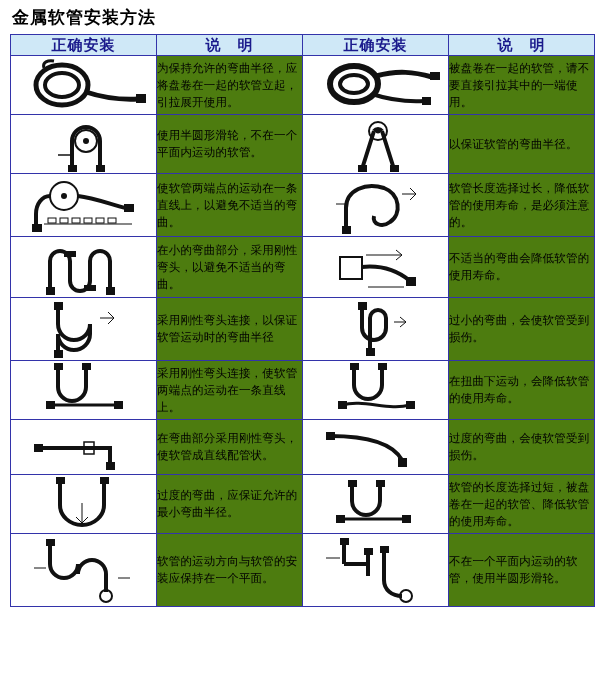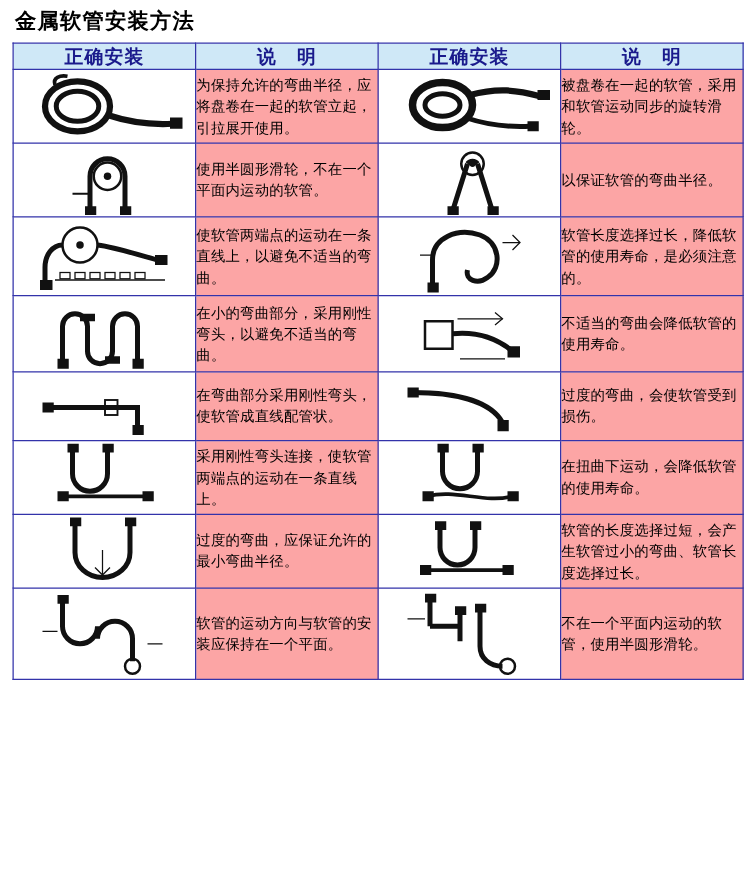--- a/index.html
+++ b/index.html
@@ -48,21 +48,21 @@
     height: 20px;
     letter-spacing: 1px;
   }
   td.img-cell {
     background: #ffffff;
     text-align: center;
     vertical-align: middle;
     padding: 2px 0;
   }
   td.txt-cell {
-    background: #fca5a5;
+    background: #4d7c0f;
     font-size: 11.5px;
     line-height: 17px;
     padding: 4px 6px;
     color: #000;
     letter-spacing: 0.2px;
   }
   .col-img { width: 145px; }
   .col-txt { width: 145px; }
   svg { display: block; margin: 0 auto; }
   .hose { fill: none; stroke: #111; }
@@ -98,21 +98,21 @@
         <td class="img-cell">
           <svg width="140" height="58" viewBox="0 0 140 58">
             <ellipse cx="48" cy="28" rx="24" ry="18" class="hose" stroke-width="6"></ellipse>
             <ellipse cx="48" cy="28" rx="14" ry="9" class="hose" stroke-width="4"></ellipse>
             <path d="M70 20 C92 14 108 16 126 21" class="hose" stroke-width="5"></path>
             <rect x="124" y="16" width="10" height="8" fill="#111"></rect>
             <path d="M66 38 C84 44 100 46 118 45" class="hose" stroke-width="4"></path>
             <rect x="116" y="41" width="9" height="8" fill="#111"></rect>
           </svg>
         </td>
-        <td class="txt-cell">被盘卷在一起的软管，采用和软管运动同步的旋转滑轮。</td>
+        <td class="txt-cell">被盘卷在一起的软管，请不要直接引拉其中的一端使用。</td>
       </tr>
 
       <tr>
         <td class="img-cell">
           <svg width="140" height="58" viewBox="0 0 140 58">
             <path d="M58 54 L58 26 A14 14 0 0 1 86 26 L86 54" class="hose" stroke-width="4"></path>
             <circle cx="72" cy="26" r="11" class="hose" stroke-width="2"></circle>
             <circle cx="72" cy="26" r="3" fill="#111"></circle>
             <rect x="54" y="50" width="9" height="7" fill="#111"></rect>
             <rect x="82" y="50" width="9" height="7" fill="#111"></rect>
@@ -183,39 +183,39 @@
             <path d="M56 30 C76 28 92 34 104 44" class="hose" stroke-width="4"></path>
             <rect x="100" y="40" width="10" height="9" fill="#111"></rect>
             <path d="M60 18 L96 18" class="hose" stroke-width="1"></path>
             <path d="M90 13 L96 18 L90 23" class="hose" stroke-width="1"></path>
             <path d="M62 50 L98 50" class="hose" stroke-width="1"></path>
           </svg>
         </td>
         <td class="txt-cell">不适当的弯曲会降低软管的使用寿命。</td>
       </tr>
 
-
-      <tr>
-        <td class="img-cell">
-          <svg width="140" height="54" viewBox="0 0 140 54">
-            <path d="M24 28 L96 28 L96 44" class="hose" stroke-width="4"></path>
-            <rect x="20" y="24" width="9" height="8" fill="#111"></rect>
-            <rect x="92" y="42" width="9" height="8" fill="#111"></rect>
-            <rect x="70" y="22" width="10" height="12" class="hose" stroke-width="1.5"></rect>
-          </svg>
-        </td>
-        <td class="txt-cell">在弯曲部分采用刚性弯头，使软管成直线配管状。</td>
-        <td class="img-cell">
-          <svg width="140" height="54" viewBox="0 0 140 54">
-            <path d="M24 16 C56 16 86 22 96 40" class="hose" stroke-width="4"></path>
-            <rect x="20" y="12" width="9" height="8" fill="#111"></rect>
-            <rect x="92" y="38" width="9" height="9" fill="#111"></rect>
-          </svg>
-        </td>
-        <td class="txt-cell">过度的弯曲，会使软管受到损伤。</td>
+      <tr>
+        <td class="img-cell">
+          <svg width="140" height="62" viewBox="0 0 140 62">
+            <path d="M44 8 L44 26 A16 16 0 0 0 76 26 L76 36 A16 16 0 0 1 44 36 L44 56" class="hose" stroke-width="4"></path>
+            <rect x="40" y="4" width="9" height="8" fill="#111"></rect>
+            <rect x="40" y="52" width="9" height="8" fill="#111"></rect>
+            <path d="M86 20 L100 20 M94 14 L100 20 L94 26" class="hose" stroke-width="1"></path>
+          </svg>
+        </td>
+        <td class="txt-cell">采用刚性弯头连接，以保证软管运动时的弯曲半径</td>
+        <td class="img-cell">
+          <svg width="140" height="62" viewBox="0 0 140 62">
+            <path d="M56 8 L56 30 A12 12 0 0 0 80 30 L80 20 A8 8 0 0 0 64 20 L64 52" class="hose" stroke-width="4"></path>
+            <rect x="52" y="4" width="9" height="8" fill="#111"></rect>
+            <rect x="60" y="50" width="9" height="8" fill="#111"></rect>
+            <path d="M88 24 L100 24 M94 19 L100 24 L94 29" class="hose" stroke-width="1"></path>
+          </svg>
+        </td>
+        <td class="txt-cell">过小的弯曲，会使软管受到损伤。</td>
       </tr>
 
       <tr>
         <td class="img-cell">
           <svg width="140" height="58" viewBox="0 0 140 58">
             <path d="M44 6 L44 26 A14 14 0 0 0 72 26 L72 6" class="hose" stroke-width="4"></path>
             <rect x="40" y="2" width="9" height="7" fill="#111"></rect>
             <rect x="68" y="2" width="9" height="7" fill="#111"></rect>
             <path d="M36 44 L104 44" class="hose" stroke-width="3"></path>
             <rect x="32" y="40" width="9" height="8" fill="#111"></rect>
@@ -231,39 +231,59 @@
             <path d="M36 44 C58 38 82 50 104 44" class="hose" stroke-width="3"></path>
             <rect x="32" y="40" width="9" height="8" fill="#111"></rect>
             <rect x="100" y="40" width="9" height="8" fill="#111"></rect>
           </svg>
         </td>
         <td class="txt-cell">在扭曲下运动，会降低软管的使用寿命。</td>
       </tr>
 
       <tr>
         <td class="img-cell">
+          <svg width="140" height="54" viewBox="0 0 140 54">
+            <path d="M24 28 L96 28 L96 44" class="hose" stroke-width="4"></path>
+            <rect x="20" y="24" width="9" height="8" fill="#111"></rect>
+            <rect x="92" y="42" width="9" height="8" fill="#111"></rect>
+            <rect x="70" y="22" width="10" height="12" class="hose" stroke-width="1.5"></rect>
+          </svg>
+        </td>
+        <td class="txt-cell">在弯曲部分采用刚性弯头，使软管成直线配管状。</td>
+        <td class="img-cell">
+          <svg width="140" height="54" viewBox="0 0 140 54">
+            <path d="M24 16 C56 16 86 22 96 40" class="hose" stroke-width="4"></path>
+            <rect x="20" y="12" width="9" height="8" fill="#111"></rect>
+            <rect x="92" y="38" width="9" height="9" fill="#111"></rect>
+          </svg>
+        </td>
+        <td class="txt-cell">过度的弯曲，会使软管受到损伤。</td>
+      </tr>
+
+      <tr>
+        <td class="img-cell">
           <svg width="140" height="58" viewBox="0 0 140 58">
             <path d="M46 6 L46 30 A22 20 0 0 0 90 30 L90 6" class="hose" stroke-width="4"></path>
             <rect x="42" y="2" width="9" height="7" fill="#111"></rect>
             <rect x="86" y="2" width="9" height="7" fill="#111"></rect>
             <path d="M68 28 L68 48 M62 42 L68 48 L74 42" class="hose" stroke-width="1"></path>
           </svg>
         </td>
         <td class="txt-cell">过度的弯曲，应保证允许的最小弯曲半径。</td>
         <td class="img-cell">
           <svg width="140" height="58" viewBox="0 0 140 58">
             <path d="M46 10 L46 26 A14 14 0 0 0 74 26 L74 10" class="hose" stroke-width="4"></path>
             <rect x="42" y="5" width="9" height="7" fill="#111"></rect>
             <rect x="70" y="5" width="9" height="7" fill="#111"></rect>
             <path d="M34 44 L100 44" class="hose" stroke-width="3"></path>
             <rect x="30" y="40" width="9" height="8" fill="#111"></rect>
             <rect x="96" y="40" width="9" height="8" fill="#111"></rect>
           </svg>
         </td>
-        <td class="txt-cell">软管的长度选择过短，会产生软管过小的弯曲、软管长度选择过长。</td>
+        <td class="txt-cell">软管的长度选择过短，被盘卷在一起的软管、降低软管的使用寿命。</td>
       </tr>
 
       <tr>
         <td class="img-cell">
           <svg width="140" height="72" viewBox="0 0 140 72">
             <path d="M36 10 L36 30 A14 14 0 0 0 64 30 L64 40 A14 14 0 0 1 92 40 L92 58" class="hose" stroke-width="4"></path>
             <rect x="32" y="5" width="9" height="7" fill="#111"></rect>
             <circle cx="92" cy="62" r="6" class="hose" stroke-width="2"></circle>
             <path d="M20 34 L32 34" class="hose" stroke-width="1"></path>
             <path d="M104 44 L116 44" class="hose" stroke-width="1"></path>

